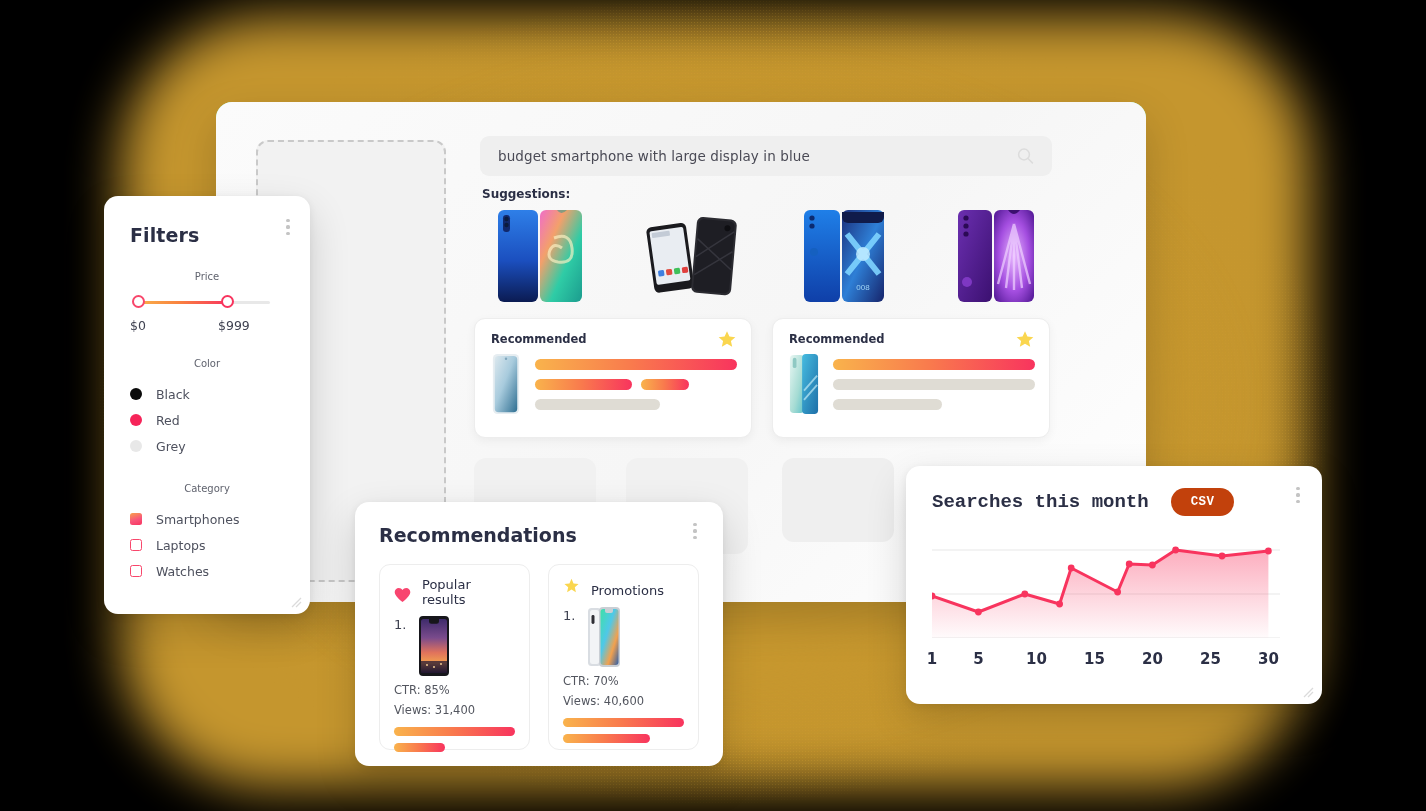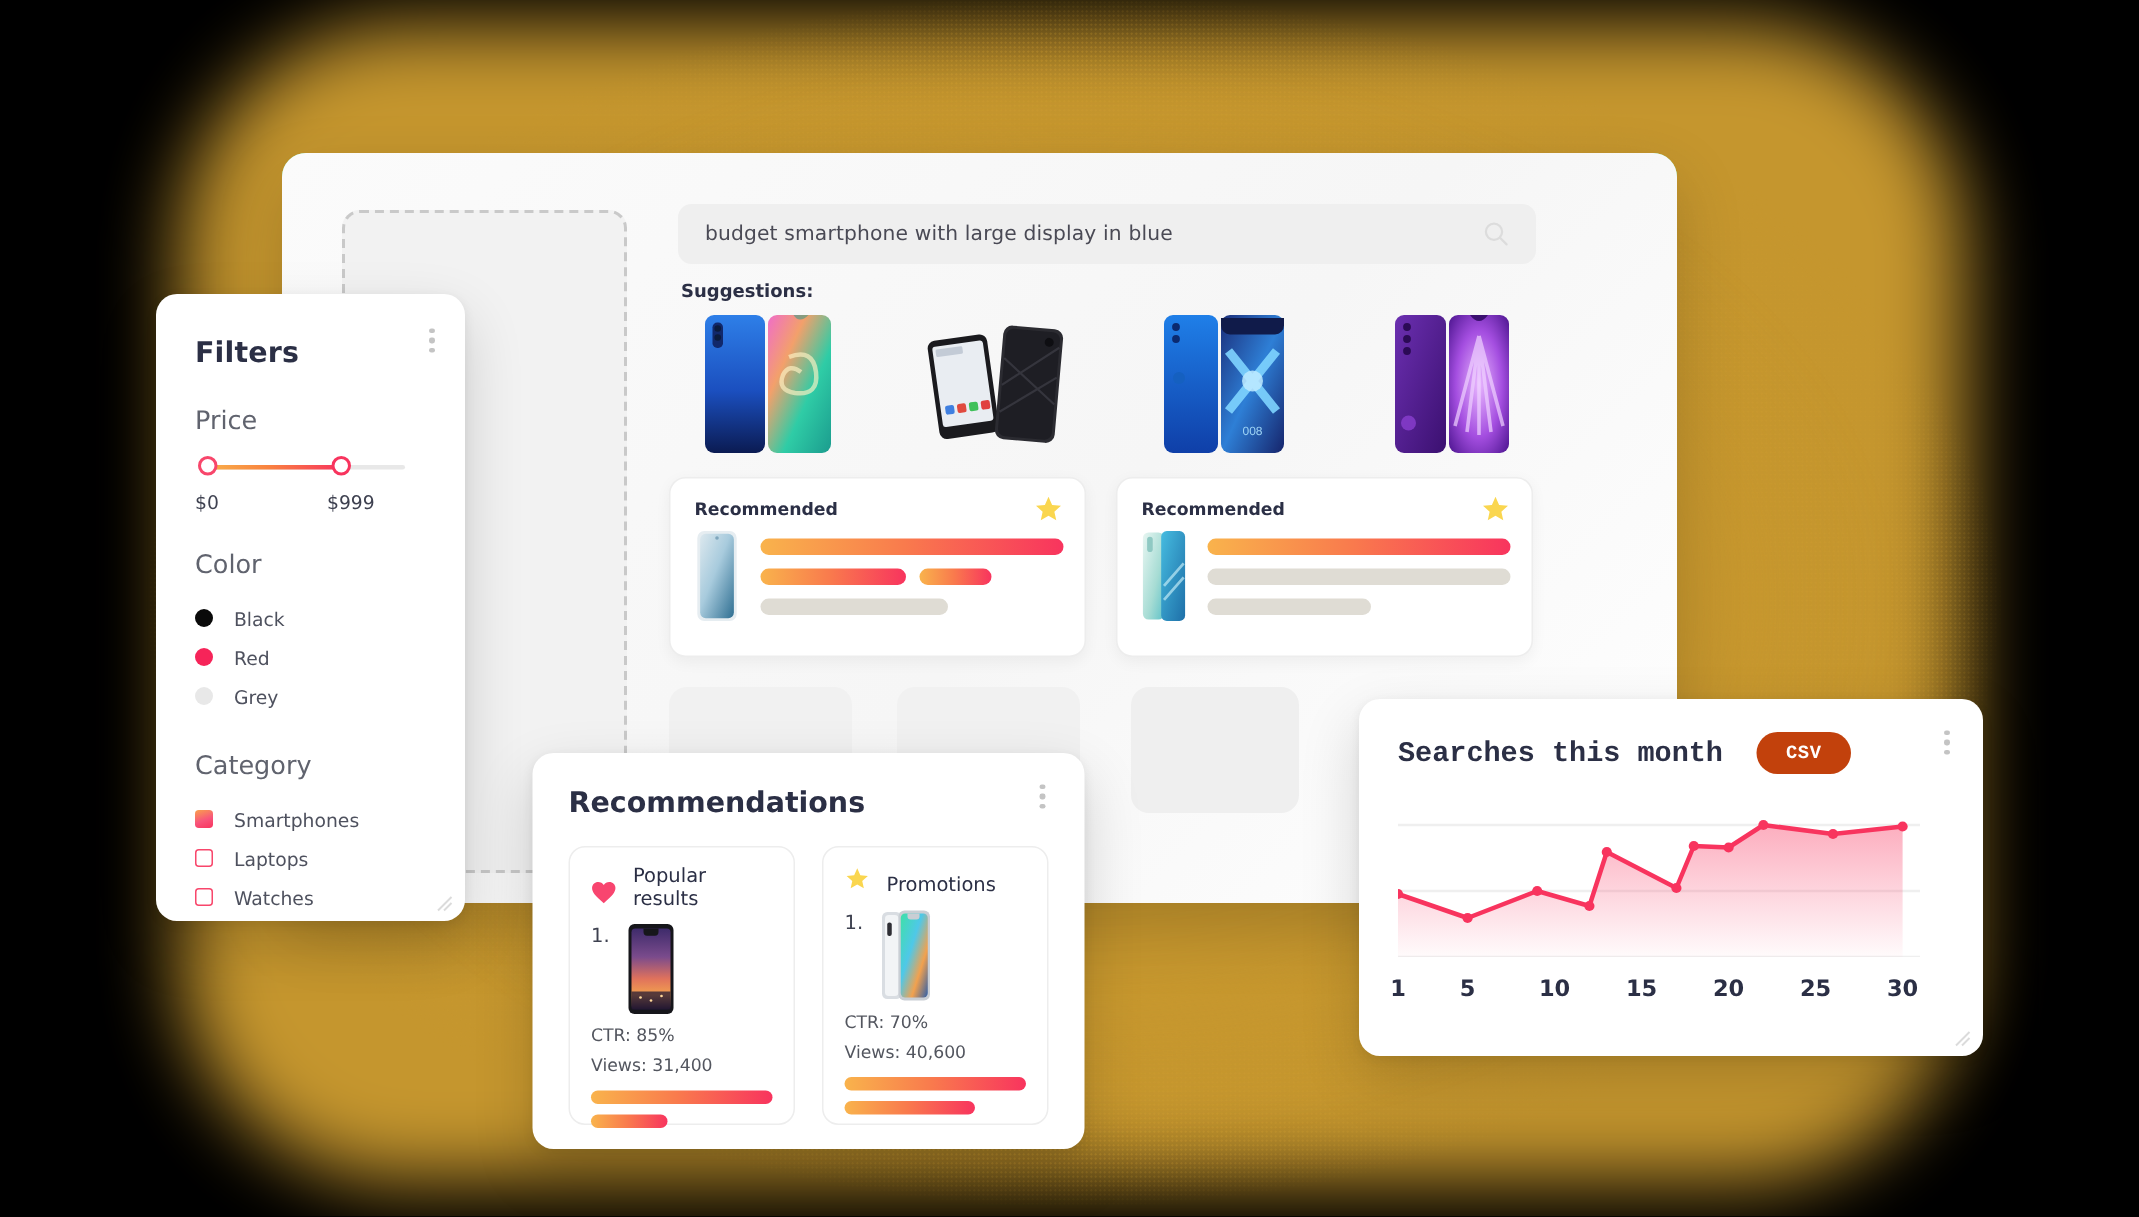--- a/index.html
+++ b/index.html
@@ -53,21 +53,21 @@
       radial-gradient(rgba(201,153,47,0.95) 36%, rgba(0,0,0,0) 37%);
     background-size: 3px 3px;
     -webkit-mask-image: radial-gradient(closest-side, rgba(0,0,0,0) 62%, rgba(0,0,0,1) 80%, rgba(0,0,0,0) 100%);
     mask-image: radial-gradient(closest-side, rgba(0,0,0,0) 62%, rgba(0,0,0,1) 80%, rgba(0,0,0,0) 100%);
     opacity: 0.85;
   }
 
   
   .app-window {
     position: absolute;
-    left: 188px; top: 102px;
+    left: 216px; top: 102px;
     width: 930px; height: 500px;
     background: #86efac;
     border-radius: 16px;
     box-shadow: 0 18px 44px rgba(0,0,0,0.18);
     overflow: hidden;
   }
   .app-window-bg {
     position: absolute;
     left: 0; top: 0; right: 0; bottom: 0;
     background: linear-gradient(135deg, #FBFBFB 0%, #F6F6F6 55%, #FFFFFF 100%);
@@ -243,24 +243,25 @@
     width: 206px; height: 418px;
     padding: 28px 26px 0 26px;
   }
   .filters-title {
     font-size: 19px;
     font-weight: 700;
     color: #2B2F45;
     letter-spacing: 0.1px;
   }
   .group-label {
-    font-size: 17px;
+    font-size: 10px;
     color: #60636E;
     margin-top: 25px;
     margin-bottom: 13px;
+    text-align: center;
   }
   .slider {
     position: relative;
     width: 138px; height: 14px;
     margin-left: 2px;
   }
   .slider-track {
     position: absolute;
     left: 0; top: 6px;
     width: 138px; height: 2.5px;

